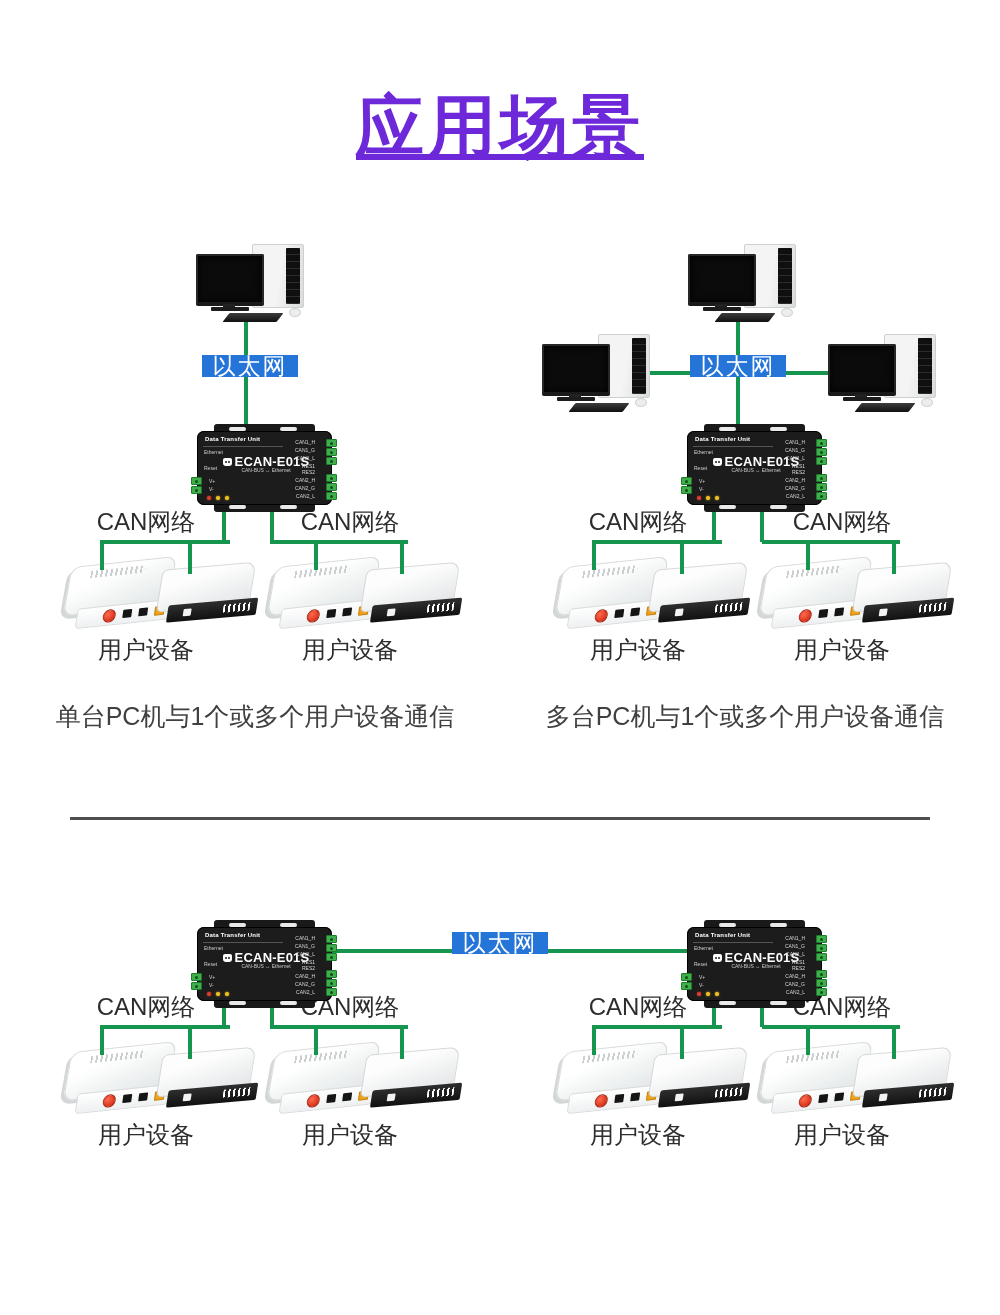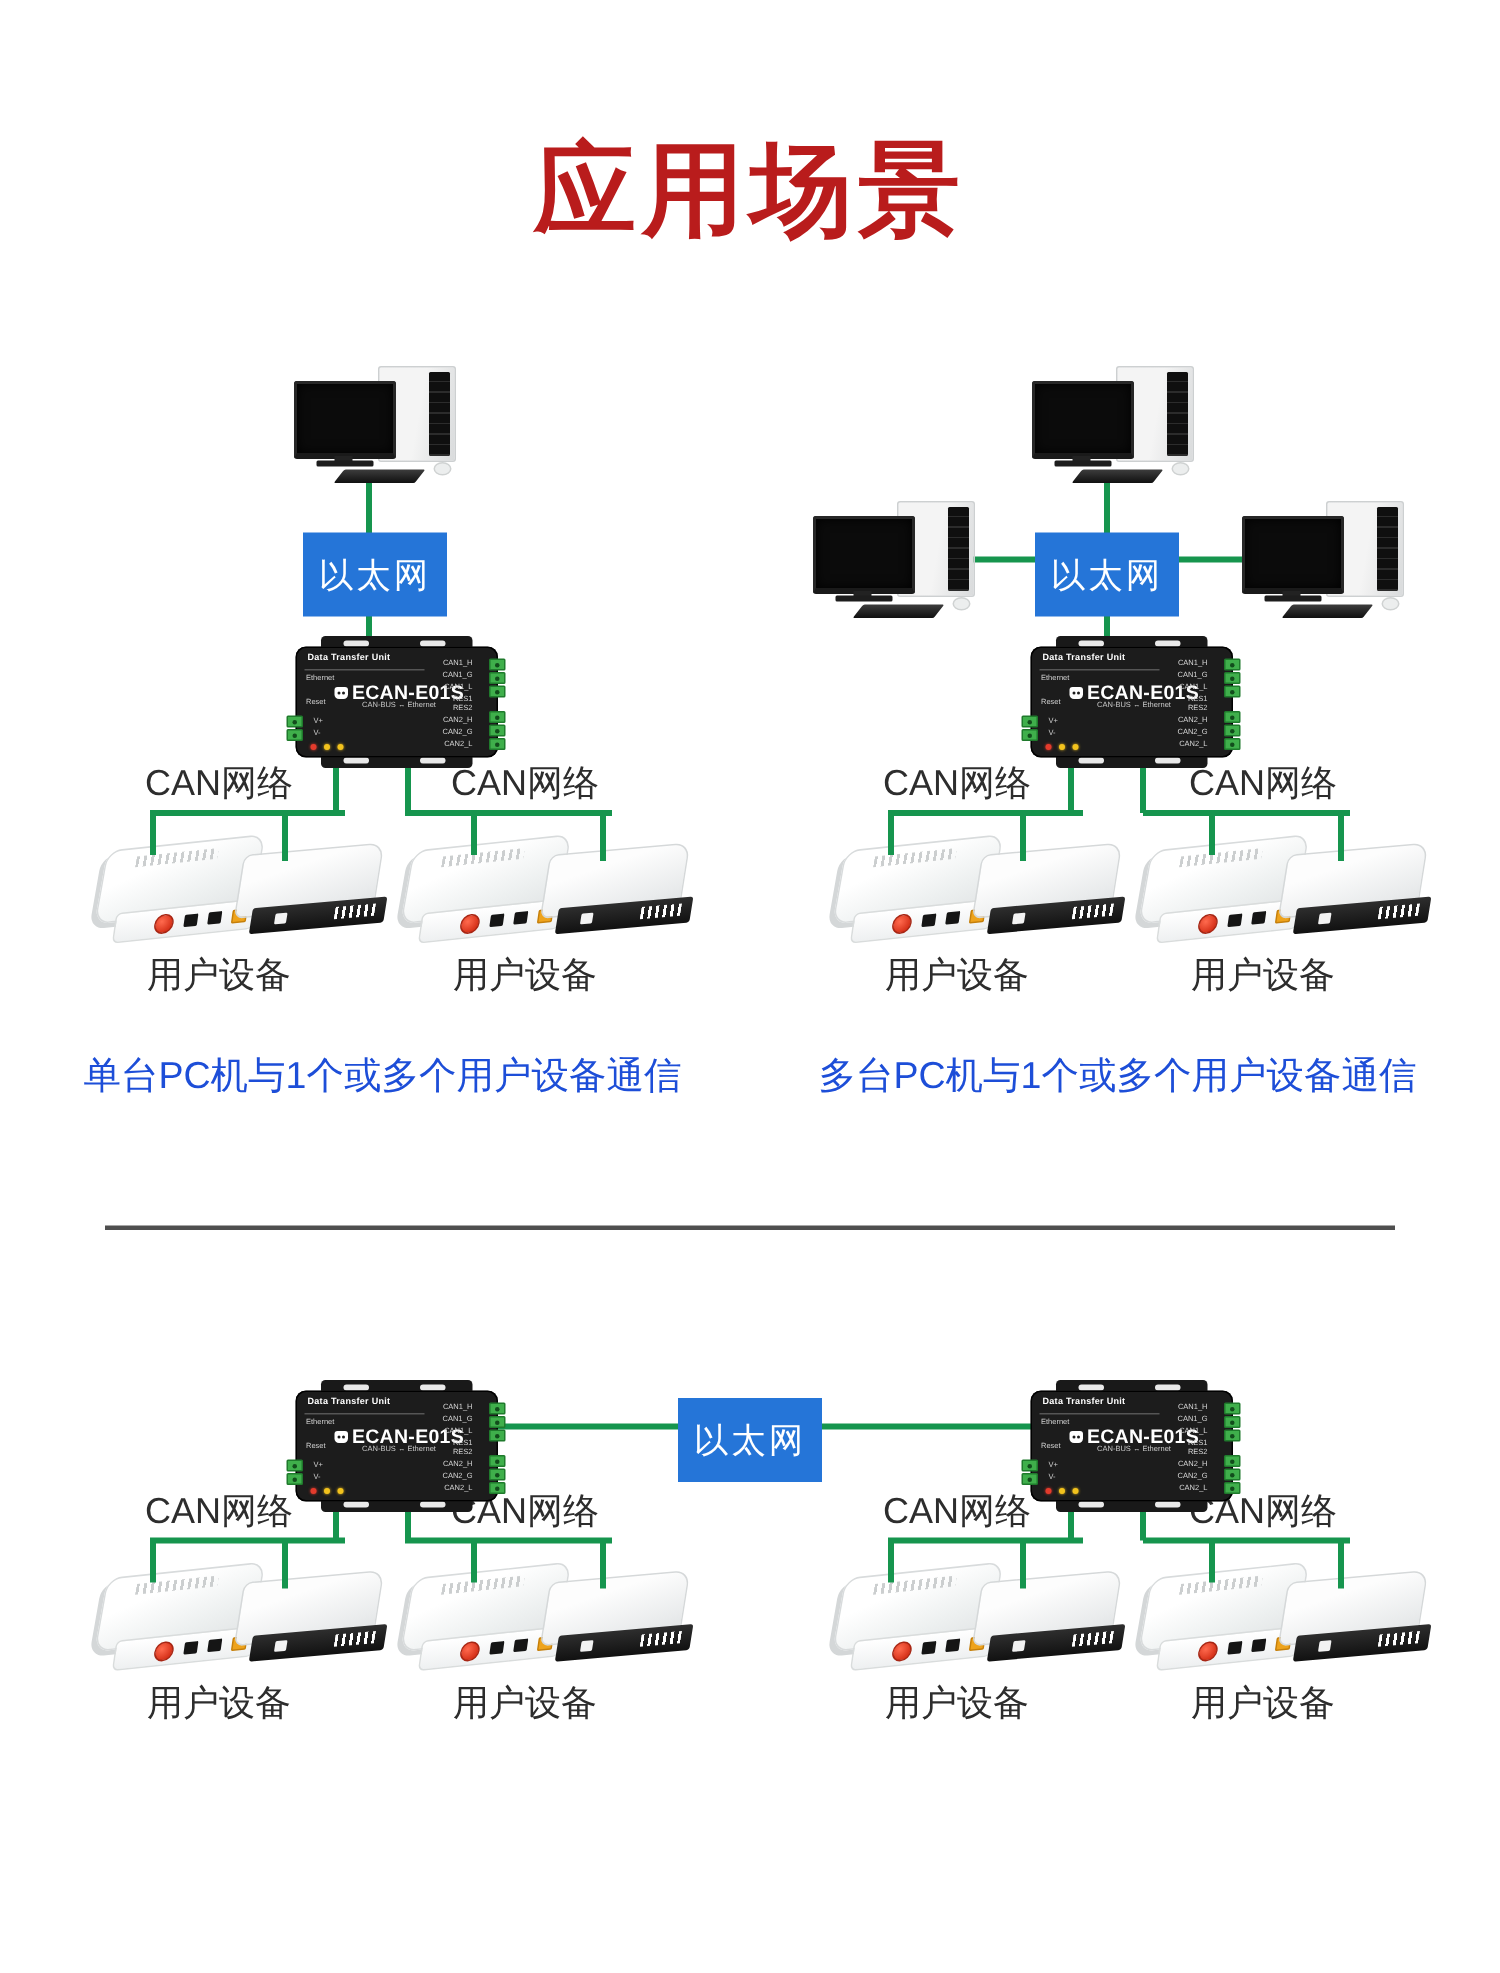--- a/index.html
+++ b/index.html
@@ -1,26 +1,26 @@
 <!DOCTYPE html>
 <html style="--line-green: #16954e; --label-blue: #2575d8; --device-body: #1c1c1c; --terminal-green: #3faf4b;"><head>
 <meta charset="utf-8">
 <style>
   html,body{margin:0;padding:0;background:#fff;font-family:"Liberation Sans","DejaVu Sans",sans-serif;}
   .canvas{position:relative;width:1000px;height:1315px;background:#fff;overflow:hidden;margin:0 auto;}
 
-  .title{position:absolute;top:82px;left:0;width:100%;text-align:center;font-size:68px;font-weight:900;color:#b91c1c;letter-spacing:4px;}
+  .title{position:absolute;top:82px;left:0;width:100%;text-align:center;font-size:68px;font-weight:900;color:#6d28d9;letter-spacing:4px;text-decoration:underline;}
 
   
   .vln,.hln,.bus,.drop,.stub{position:absolute;background:var(--line-green,#16954e);z-index:1;}
   .vln,.stub,.drop{width:4px;}
   .hln,.bus{height:4px;}
 
   
-  .eth{position:absolute;width:96px;height:56px;background:var(--label-blue,#2575d8);color:#fff;
+  .eth{position:absolute;width:96px;height:22px;background:var(--label-blue,#2575d8);color:#fff;
        font-size:23px;display:flex;align-items:center;justify-content:center;letter-spacing:2px;z-index:3;}
 
   
   .pc{position:absolute;width:112px;height:80px;z-index:2;}
   .pc>div{position:absolute;}
   .pc-tower{left:56px;top:0;width:50px;height:62px;background:linear-gradient(100deg,#f4f4f4 52%,#d9dbdc 100%);border:1px solid #cdd0d1;border-radius:2px;}
   .pc-vents{position:absolute;right:3px;top:3px;bottom:3px;width:14px;border-radius:1px;
             background:repeating-linear-gradient(180deg,#0f0f0f 0 6px,#2c2c2c 6px 7px);}
   .pc-screen{left:0;top:10px;width:64px;height:46px;background:#0b0b0b;border:2px solid #272727;border-bottom:4px solid #1a1a1a;border-radius:2px;box-shadow:inset 0 0 8px #000;}
   .pc-stand{left:27px;top:60px;width:12px;height:4px;background:#222;}
@@ -83,21 +83,21 @@
   .bus{top:34px;}
   .branch-l .bus{left:34px;width:130px;}
   .branch-r .bus{left:0;width:138px;}
   .drop{top:36px;}
   .branch-l .d1{left:34px;height:28px;}
   .branch-l .d2{left:122px;height:32px;}
   .branch-r .d1{left:44px;height:28px;}
   .branch-r .d2{left:130px;height:32px;}
   .ud-label{position:absolute;left:10px;top:128px;width:140px;text-align:center;font-size:24px;color:#2d2d2d;white-space:nowrap;}
 
-  .caption{position:absolute;text-align:center;font-size:25px;color:#1d4ed8;white-space:nowrap;}
+  .caption{position:absolute;text-align:center;font-size:25px;color:#404040;white-space:nowrap;}
   .divider{position:absolute;left:70px;top:817px;width:860px;height:3px;background:#4f4f4f;}
 </style>
 </head>
 <body>
 
 <div class="canvas">
 
   <div class="title">应用场景</div>
 
   <div class="vln" style="left:244px;top:318px;height:112px;"></div>

